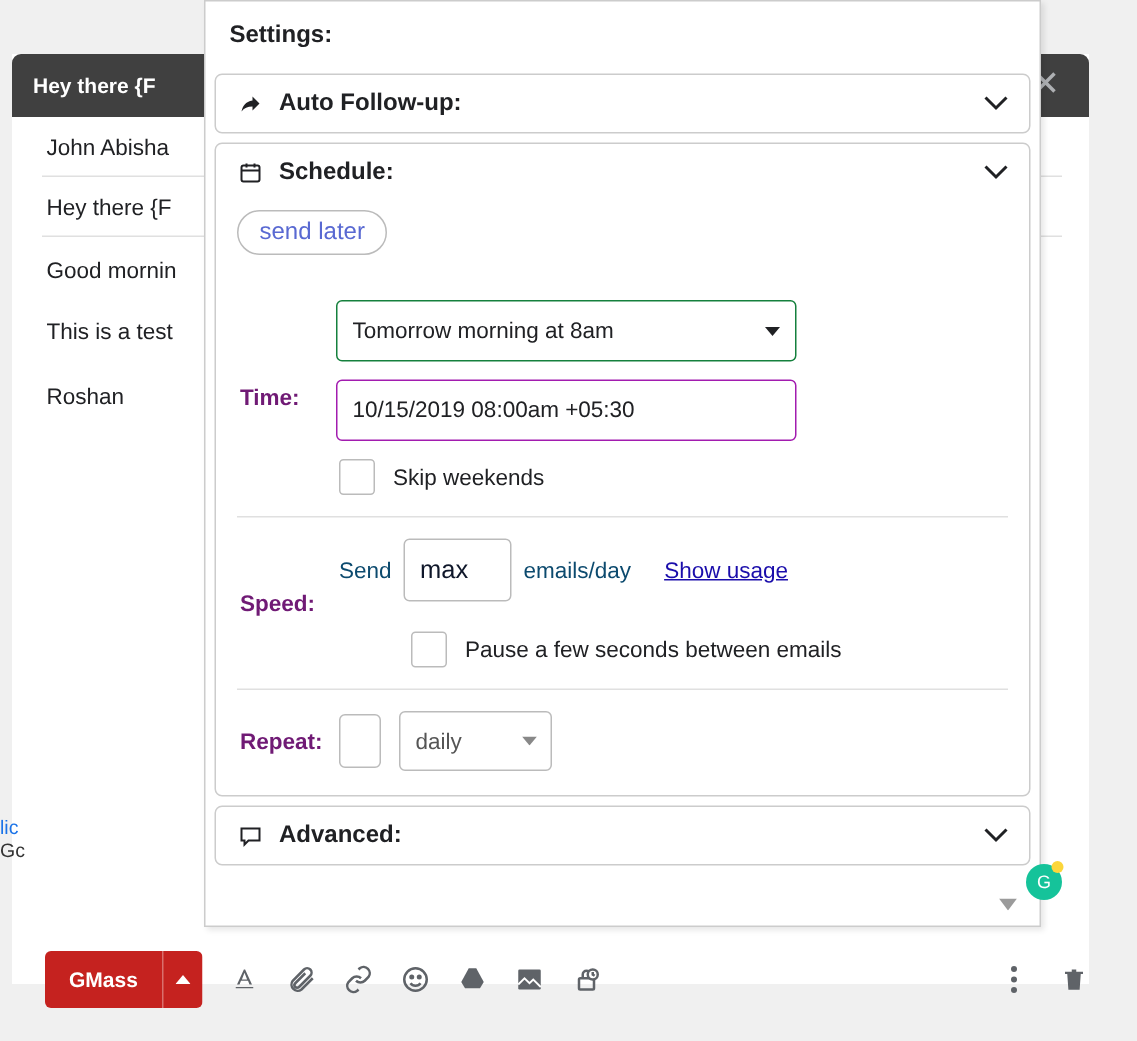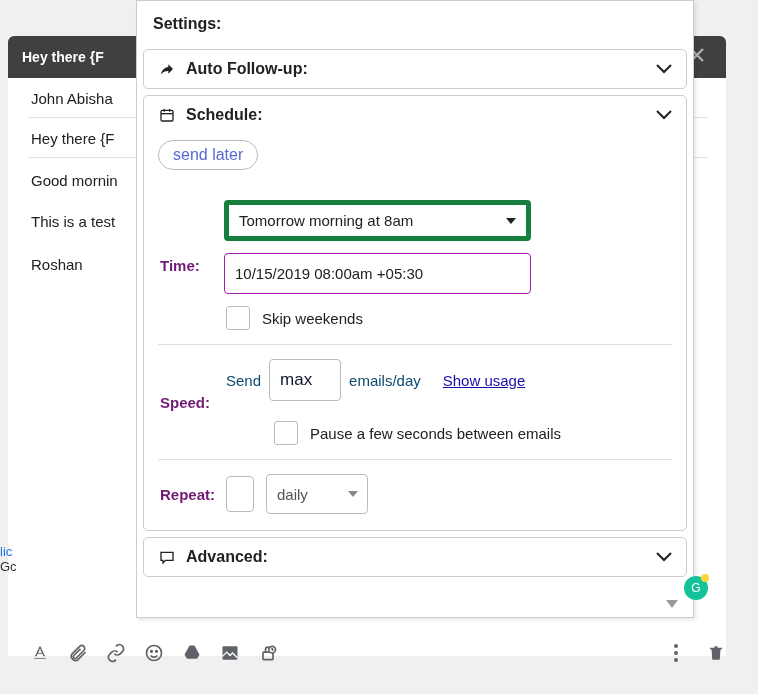--- a/index.html
+++ b/index.html
@@ -26,21 +26,21 @@
     .section-header .chev { margin-left: auto; }
     .section-header .hdr-icon { margin-right: 10px; width: 18px; height: 18px; display: inline-flex; align-items: center; justify-content: center; }
     .section-body { padding: 6px 14px 16px 14px; }
     
     .pill-btn { display: inline-block; border: 1px solid #bbb; border-radius: 16px; padding: 5px 14px; font-size: 16px; color: #5969d2; cursor: pointer; background:#fff; }
     
     .row { display: flex; align-items: center; padding: 0 2px; }
     .label-col { width: 64px; font-size: 15px; font-weight: bold; color: #701a75; }
     .control-col { flex: 1; }
     
-    .select-like { position: relative; width: 307px; height: 41px; border: 5px solid #15803d; border-radius: 4px; background: #fff; padding: 0 30px 0 10px; display: flex; align-items: center; font-size: 15px; color: #202124;}
+    .select-like { position: relative; width: 307px; height: 41px; border: 1px solid #15803d; border-radius: 4px; background: #fff; padding: 0 30px 0 10px; display: flex; align-items: center; font-size: 15px; color: #202124;}
     .select-like .tri { position: absolute; right: 10px; top: 50%; transform: translateY(-50%); }
     
     .dt-input { width: 307px; height: 41px; border: 1px solid #a21caf; border-radius: 4px; padding: 0 10px; font-size: 15px; color: #202124; display:flex; align-items:center; background:#fff; }
     
     .chk { width: 24px; height: 24px; border: 1px solid #bbb; border-radius: 3px; background: #fff; display: inline-block; margin-right: 12px; flex-shrink:0; }
     .chk-label { font-size: 15px; color: #202124; }
     
     .divider { border: none; border-top: 1px solid #e0e0e0; margin: 14px 0; }
     
     .max-input { width: 72px; height: 42px; border: 1px solid #bbb; border-radius: 4px; padding: 0 10px; font-size: 17px; color: #0f172a; display:flex; align-items:center; }
@@ -216,20 +216,28 @@
   <svg width="12" height="8" viewBox="0 0 12 8">
       <path d="M0 0 L12 0 L6 8 Z" fill="#9b9b9b"></path>
     </svg>
 </div>
 
 <div class="grammarly-badge">
   G<span class="grammarly-dot"></span>
 </div>
 
 <div class="toolbar">
+  <div class="gmass-group">
+    <div class="gmass-btn">GMass</div>
+    <div class="gmass-drop">
+      <svg width="10" height="6" viewBox="0 0 10 6">
+          <path d="M5 0 L10 6 L0 6 Z" fill="#fff"></path>
+        </svg>
+    </div>
+  </div>
   <span class="tool-icon">
     <svg width="20" height="20" viewBox="0 0 24 24" fill="#5f6368">
         <path d="M5 18h14v1H5zm6.5-14h1L18 16h-2l-1.2-3H9.2L8 16H6zm-1.6 8h4.2L12 6.5z"></path>
       </svg>
   </span>
   <span class="tool-icon">
     <svg width="20" height="20" viewBox="0 0 24 24" fill="none" stroke="#5f6368" stroke-width="2">
         <path d="M21 11l-9 9a5 5 0 01-7-7l9-9a3.5 3.5 0 015 5l-9 9a2 2 0 01-3-3l8-8"></path>
       </svg>
   </span>

